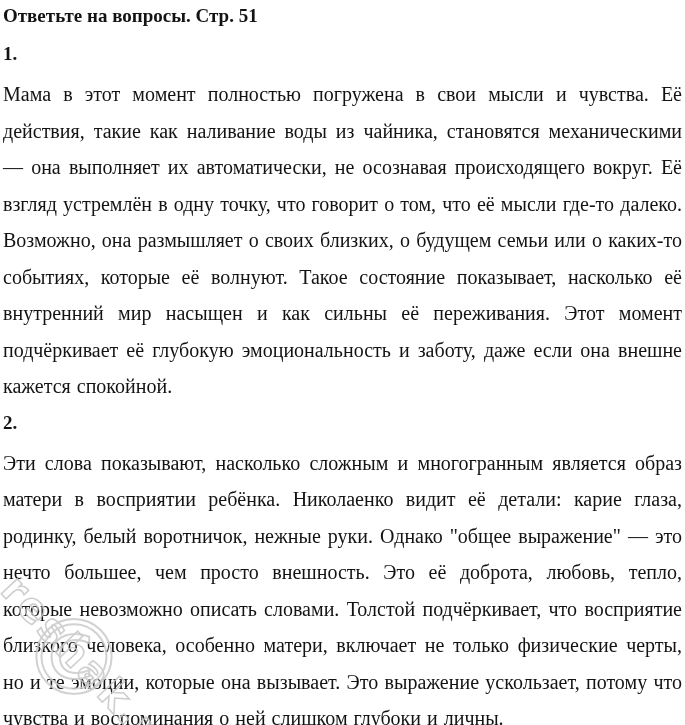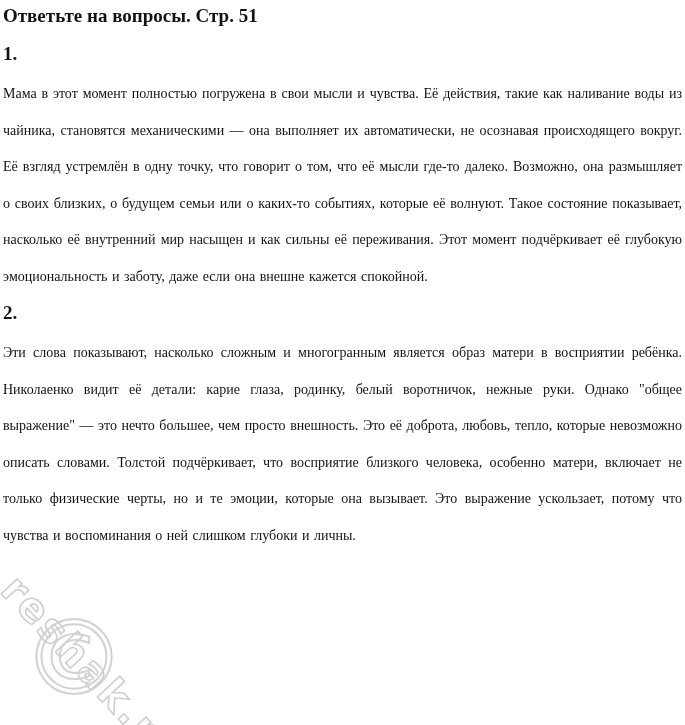--- a/index.html
+++ b/index.html
@@ -36,21 +36,21 @@
   .answer-number {
     font-weight: bold;
     font-size: 19px;
     line-height: 20px;
     margin-top: 17px;
   }
   .answer-number.second {
     margin-top: 8px;
   }
   .answer-text {
-    font-size: 14px;
+    font-size: 20px;
     line-height: 36.5px;
     text-align: justify;
     margin-top: 12px;
     word-spacing: 1px;
   }
   
   .watermark {
     position: absolute;
     left: 0;
     top: 0;

